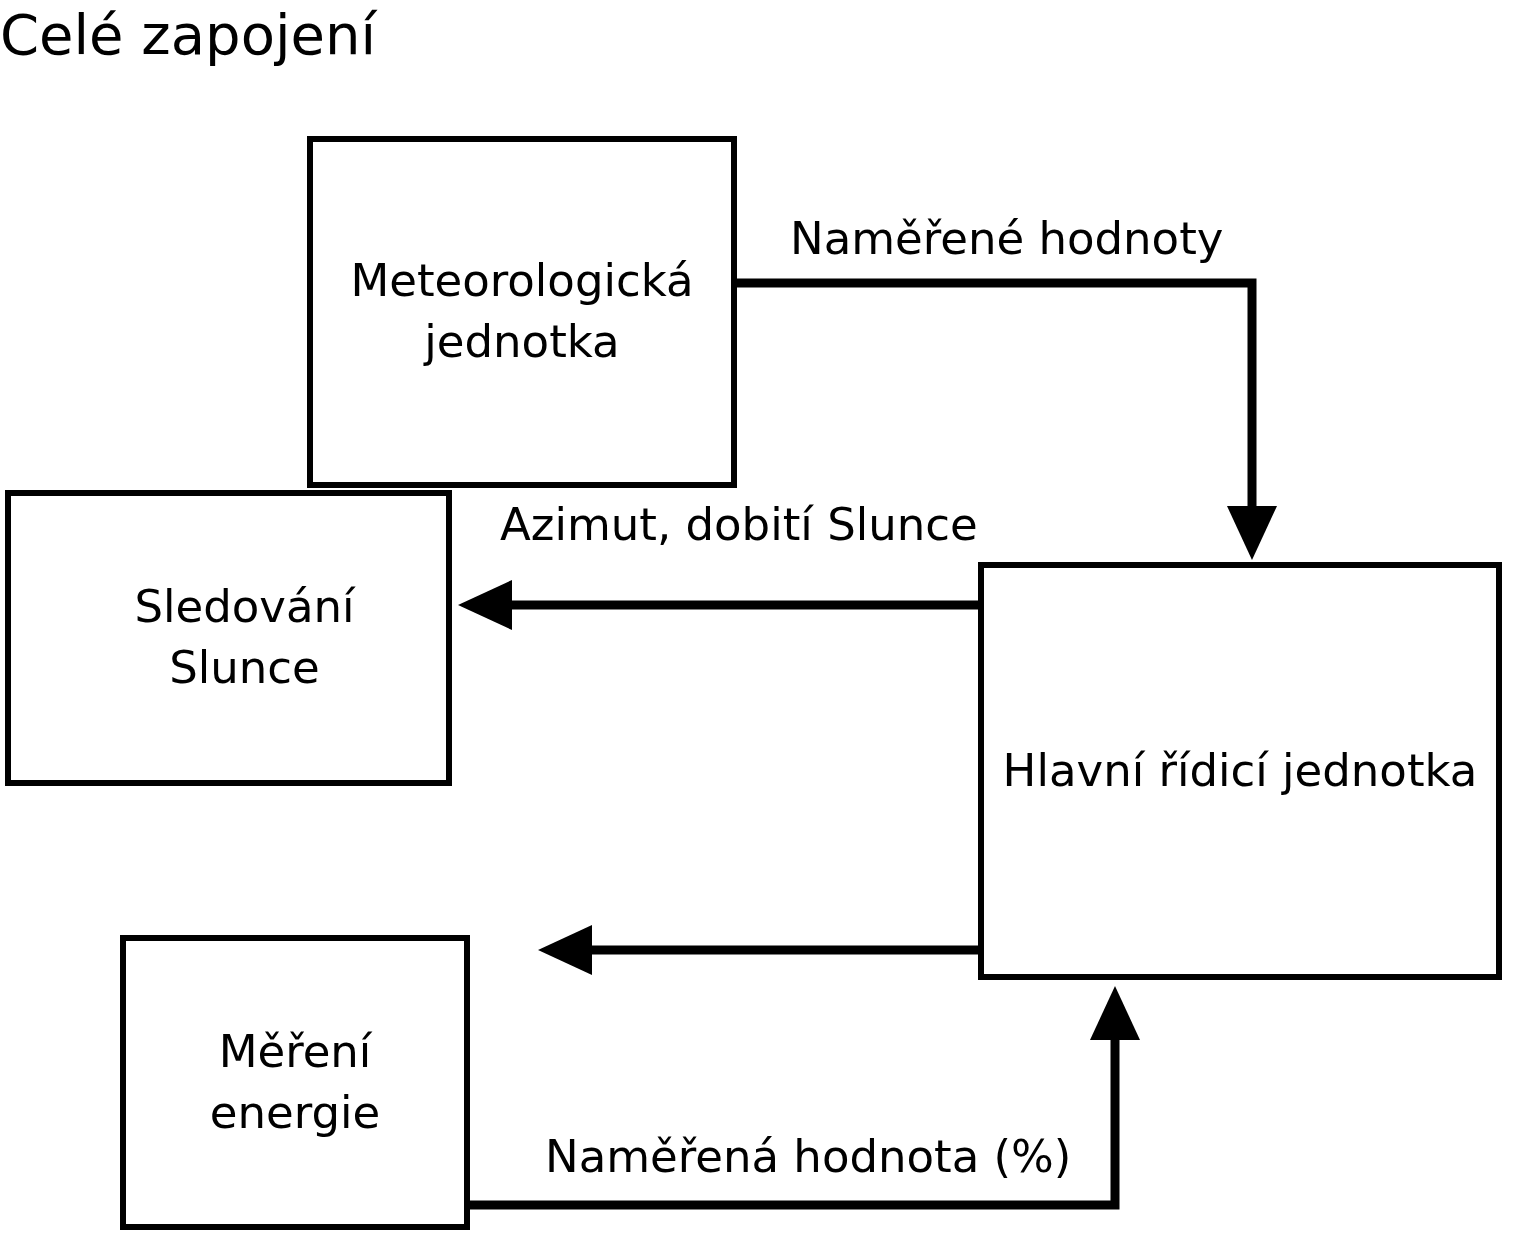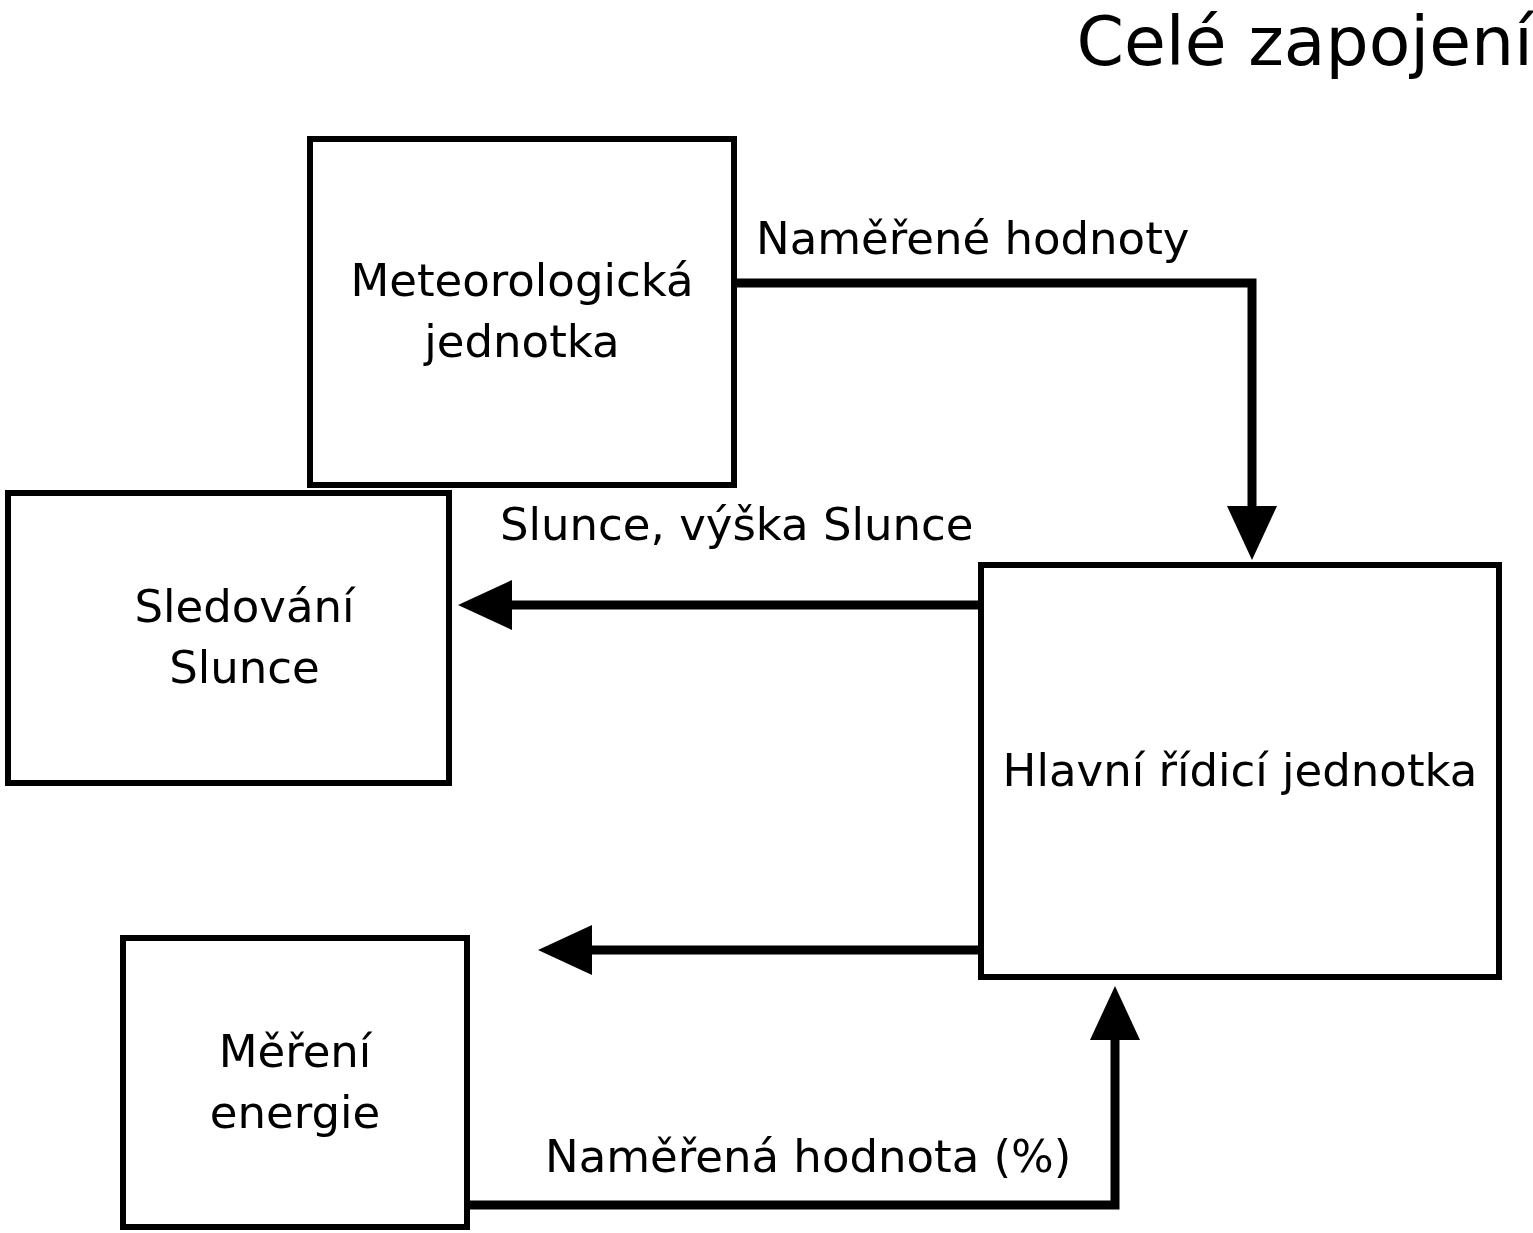--- a/index.html
+++ b/index.html
@@ -14,22 +14,22 @@
     background: #ffffff;
     color: #000000;
     font-family: "DejaVu Sans", sans-serif;
     overflow: hidden;
   }
   .diagram-title {
     position: absolute;
     left: 0;
     top: 2px;
     width: 100%;
-    text-align: right;
-    font-size: 68px;
+    text-align: left;
+    font-size: 56px;
     font-weight: 400;
   }
   .node {
     position: absolute;
     box-sizing: border-box;
     border: 6px solid #000000;
     background: #ffffff;
     display: flex;
     align-items: center;
     justify-content: center;
@@ -49,21 +49,21 @@
     position: absolute;
     left: 0;
     top: 0;
   }
   
   .node-meteo  { left: 307px; top: 136px; width: 430px; height: 352px; }
   .node-sun    { left: 5px;   top: 490px; width: 447px; height: 296px; padding-left: 32px; }
   .node-energy { left: 120px; top: 935px; width: 350px; height: 295px; }
   .node-main   { left: 978px; top: 562px; width: 524px; height: 418px; }
   
-  .label-measured-values { left: 756px; top: 210px; }
+  .label-measured-values { left: 790px; top: 210px; }
   .label-azimut          { left: 500px; top: 496px; }
   .label-povoleni        { left: 502px; top: 820px; }
   .label-namerena        { left: 545px; top: 1128px; }
 </style>
 </head>
 <body>
 
 <div class="canvas">
 
   <svg class="connector-layer" width="1533" height="1233" viewBox="0 0 1533 1233">
@@ -97,18 +97,18 @@
   <div class="node node-sun">Sledování
 Slunce</div>
 
   <div class="node node-energy">Měření
 energie</div>
 
   <div class="node node-main">Hlavní řídicí jednotka</div>
 
   <div class="edge-label label-measured-values">Naměřené hodnoty</div>
 
-  <div class="edge-label label-azimut">Slunce, výška Slunce</div>
+  <div class="edge-label label-azimut">Azimut, dobití Slunce</div>
 
 
   <div class="edge-label label-namerena">Naměřená hodnota (%)</div>
 
 </div>
 
 </body></html>

